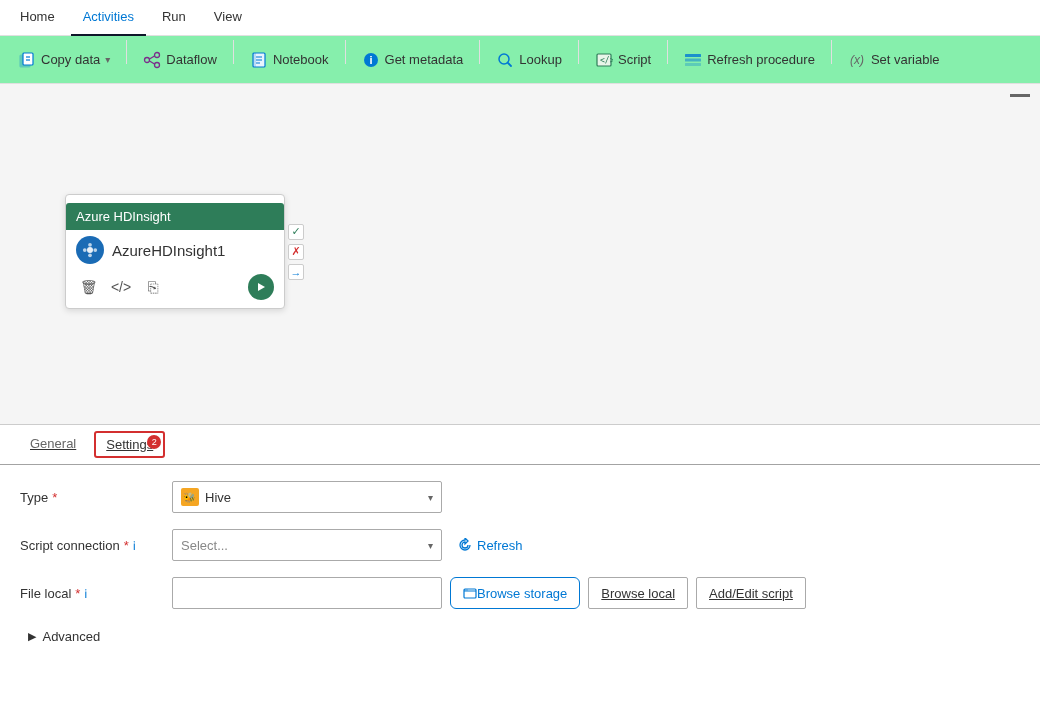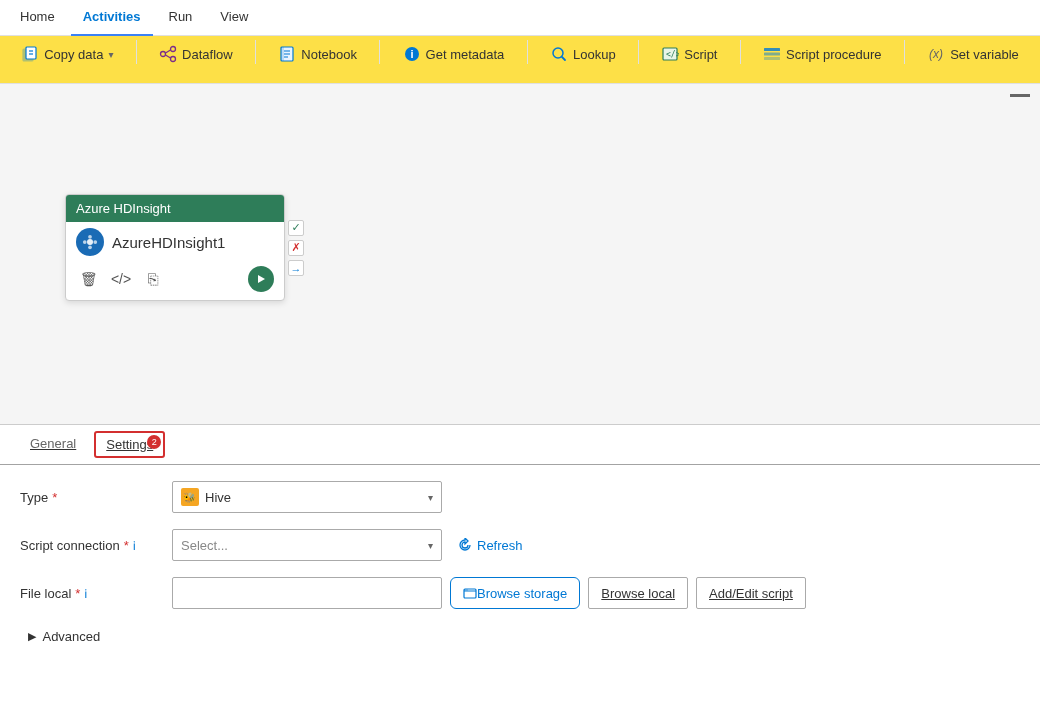--- a/index.html
+++ b/index.html
@@ -1,35 +1,35 @@
 <!DOCTYPE html>
 <html><head>
   <meta charset="utf-8">
   <style>
     * { box-sizing: border-box; margin: 0; padding: 0; }
     body { font-family: 'Segoe UI', Arial, sans-serif; font-size: 13px; background: #fff; color: #333; width: 1040px; height: 724px; overflow: hidden; }
 
     
     .top-nav { display: flex; align-items: center; border-bottom: 1px solid #e0e0e0; background: #fff; height: 36px; padding: 0 8px; gap: 4px; }
     .nav-item { padding: 6px 12px; cursor: pointer; font-size: 13px; color: #333; border-bottom: 2px solid transparent; height: 36px; display: flex; align-items: center; }
-    .nav-item.active { border-bottom: 2px solid #3b82f6; font-weight: 700; color: #0078d4; }
-
-    
-    .toolbar { display: flex; align-items: center; gap: 2px; padding: 4px 8px; border-bottom: 1px solid #e0e0e0; background: #fde047; height: 48px; flex-wrap: wrap; flex-direction: column; }
+    .nav-item.active { border-bottom: 2px solid #0f172a; font-weight: 400; color: #0078d4; }
+
+    
+    .toolbar { display: flex; gap: 2px; padding: 4px 8px; border-bottom: 1px solid #e0e0e0; background: #86efac; height: 48px; flex-wrap: wrap; }
     .toolbar-btn { display: flex; align-items: center; gap: 5px; padding: 5px 10px; cursor: pointer; border-radius: 2px; font-size: 13px; color: #333; white-space: nowrap; }
     .toolbar-btn .icon { width: 18px; height: 18px; display: flex; align-items: center; justify-content: center; }
     .toolbar-divider { width: 1px; height: 24px; background: #e0e0e0; margin: 0 4px; }
     .dropdown-arrow { font-size: 10px; color: #666; }
 
     
     .canvas { background: #f5f5f5; flex: 1; position: relative; height: 340px; }
 
     
     .activity-node { position: absolute; top: 110px; left: 65px; width: 220px; background: #fff; border: 1px solid #ccc; border-radius: 4px; box-shadow: 0 2px 6px rgba(0,0,0,0.12); }
-    .node-header { background: #2e7d59; color: #fff; padding: 6px 10px; font-size: 13px; font-weight: 500; border-radius: 3px 3px 0 0; display: flex; align-items: center; justify-content: space-between; }
+    .node-header { background: #2e7d59; color: #fff; padding: 6px 10px; font-size: 13px; font-weight: 500; border-radius: 3px 3px 0 0; display: flex; align-items: center; justify-content: space-between; margin-top: 8px; }
     .node-body { padding: 6px 10px; display: flex; align-items: center; gap: 8px; }
     .node-icon { width: 28px; height: 28px; background: #1a6bb5; border-radius: 50%; display: flex; align-items: center; justify-content: center; }
     .node-icon svg { width: 18px; height: 18px; }
     .node-name { font-size: 15px; color: #333; }
     .node-actions { display: flex; align-items: center; gap: 6px; padding: 4px 10px 8px; }
     .node-action-btn { width: 26px; height: 26px; display: flex; align-items: center; justify-content: center; border-radius: 3px; cursor: pointer; font-size: 14px; color: #555; border: 1px solid transparent; }
     .node-go-btn { width: 26px; height: 26px; background: #2e7d59; border-radius: 50%; display: flex; align-items: center; justify-content: center; cursor: pointer; margin-left: auto; }
     .connector { width: 16px; height: 16px; border-radius: 2px; display: flex; align-items: center; justify-content: center; font-size: 11px; cursor: pointer; }
     .connector.check { background: #fff; border: 1px solid #ccc; color: #2e7d59; }
     .connector.cross { background: #fff; border: 1px solid #ccc; color: #d32f2f; }
@@ -159,21 +159,21 @@
     <div class="toolbar-divider"></div>
 
     <div class="toolbar-btn">
       <span class="icon" style="color:#0078d4;">
         <svg width="18" height="18" viewBox="0 0 18 18" fill="none">
           <rect x="1" y="3" width="16" height="3" rx="0.5" fill="#0078d4" opacity="0.8"></rect>
           <rect x="1" y="7.5" width="16" height="3" rx="0.5" fill="#0078d4" opacity="0.5"></rect>
           <rect x="1" y="12" width="16" height="3" rx="0.5" fill="#0078d4" opacity="0.3"></rect>
         </svg>
       </span>
-      <span>Script procedure</span>
+      <span>Refresh procedure</span>
     </div>
     <div class="toolbar-divider"></div>
 
     <div class="toolbar-btn">
       <span class="icon" style="color:#666;">
         <svg width="18" height="18" viewBox="0 0 18 18" fill="none">
           <text x="2" y="13" fill="#666" font-size="12" font-style="italic">(x)</text>
         </svg>
       </span>
       <span>Set variable</span>

